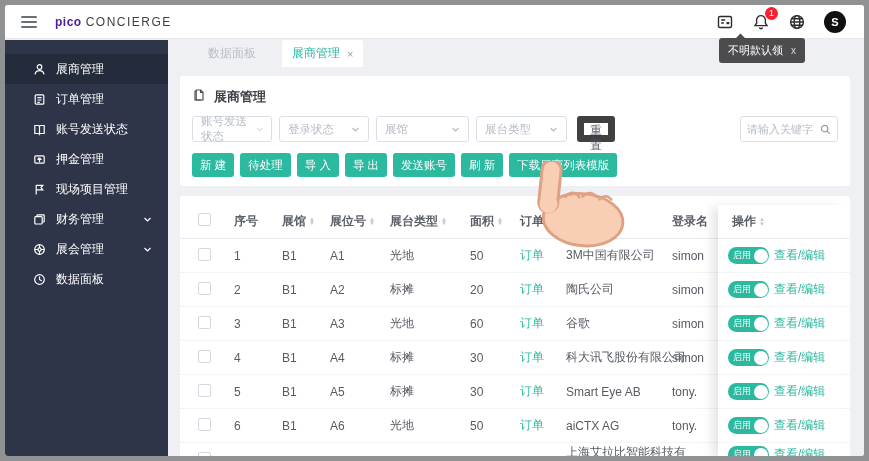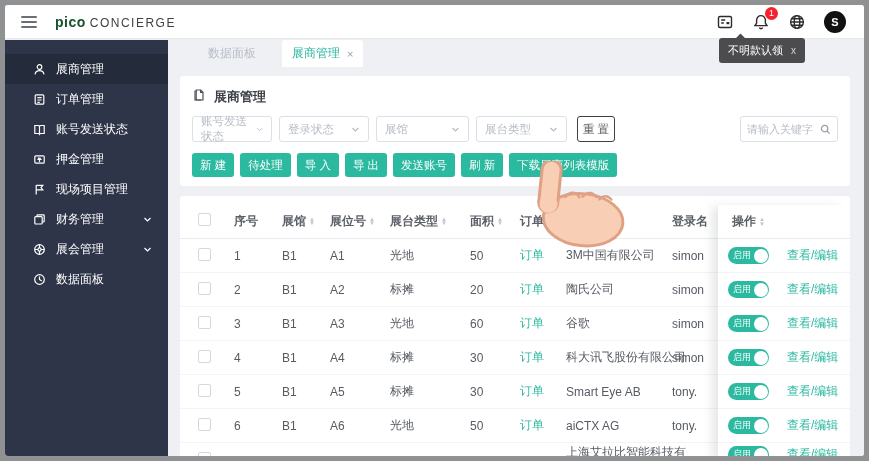--- a/index.html
+++ b/index.html
@@ -6,21 +6,21 @@
   html,body { width:869px; height:461px; }
   body { font-family:"Liberation Sans","DejaVu Sans",sans-serif; background:#8f9193; position:relative; overflow:hidden; }
   .frame { position:absolute; inset:0; background:#8f9193; }
   .app { position:absolute; inset:5px; background:#eef0f4; border-radius:3px; overflow:hidden; }
 
   
   .topbar { position:absolute; top:0; left:0; right:0; height:34px; background:#fff; border-bottom:1px solid #e9e9e9; z-index:6; display:flex; align-items:center; }
   .hamburger { margin-left:16px; width:16px; cursor:pointer; }
   .hamburger span { display:block; height:2px; background:#6b6f76; margin:3px 0; border-radius:1px; }
   .logo { margin-left:18px; display:flex; align-items:baseline; gap:4px; }
-  .logo-p { font-size:14px; font-weight:700; color:#14532d; letter-spacing:.5px; }
+  .logo-p { font-size:12px; font-weight:700; color:#4c1d95; letter-spacing:.5px; }
   .logo-s { font-size:12px; font-weight:500; color:#404040; letter-spacing:1.5px; }
   .top-icons { margin-left:auto; display:flex; align-items:center; gap:18px; margin-right:18px; }
   .tico { width:18px; height:18px; color:#2c2c2c; position:relative; cursor:pointer; display:inline-flex; }
   .tico svg { width:18px; height:18px; }
   .badge { position:absolute; top:-6px; right:-8px; background:#f5222d; color:#fff; font-size:9px; min-width:13px; height:13px; border-radius:7px; display:flex; align-items:center; justify-content:center; font-style:normal; padding:0 2px; }
   .avatar { width:22px; height:22px; border-radius:50%; background:#111; color:#fff; font-size:11px; font-weight:700; display:flex; align-items:center; justify-content:center; cursor:pointer; }
 
   
   .tooltip { position:absolute; left:714px; top:33px; background:#4c4c4f; color:#fff; font-size:11px; padding:5px 9px; border-radius:3px; z-index:20; display:flex; gap:8px; align-items:center; white-space:nowrap; }
   .tooltip::before { content:""; position:absolute; top:-3px; left:18px; width:7px; height:7px; background:#4c4c4f; transform:rotate(45deg); }
@@ -44,21 +44,21 @@
 
   .card { background:#fff; border-radius:3px; }
   .card-top { margin:9px 14px 0 12px; height:110px; padding:11px 12px; }
   .title-row { display:flex; align-items:center; gap:8px; height:20px; }
   .title-row svg { width:14px; height:14px; }
   .ptitle { font-size:13px; font-weight:700; color:#3c4046; }
   .filter-row { margin-top:9px; display:flex; align-items:center; gap:7px; }
   .select { height:26px; border:1px solid #dcdfe5; border-radius:3px; display:flex; align-items:center; justify-content:space-between; padding:0 8px; font-size:11.5px; color:#b6bcc6; cursor:pointer; background:#fff; }
   .select svg { width:9px; height:9px; color:#b6bcc6; }
   .sel-1{width:80px}.sel-2{width:90px}.sel-3{width:93px}.sel-4{width:91px}
-  .reset { margin-left:3px; height:26px; width:38px; background:#fff; border:1px solid #404040; border-radius:3px; font-size:11.5px; color:#5a5e66; cursor:pointer; font-family:inherit; }
+  .reset { margin-left:3px; height:26px; width:38px; background:#fff; border:7px solid #404040; border-radius:3px; font-size:11.5px; color:#5a5e66; cursor:pointer; font-family:inherit; }
   .search { margin-left:auto; width:98px; height:26px; border:1px solid #dcdfe5; border-radius:3px; display:flex; align-items:center; padding:0 6px; background:#fff; }
   .search input { border:none; outline:none; width:72px; font-size:11px; color:#5a5e66; font-family:inherit; }
   .search input::placeholder { color:#b6bcc6; }
   .search svg { width:11px; height:11px; color:#9aa0a8; margin-left:auto; }
   .btn-row { margin-top:11px; display:flex; gap:6px; }
   .tbtn { height:24px; padding:0 8px; background:#2bb9a0; color:#fff; border:none; border-radius:3px; font-size:11.5px; cursor:pointer; font-family:inherit; white-space:nowrap; }
 
   
   .table-card { margin:10px 14px 0 12px; padding-top:8px; border-radius:3px 3px 0 0; }
   .trow { display:grid; grid-template-columns:36px 48px 48px 60px 80px 50px 46px 106px 1fr; padding-left:18px; align-items:center; font-size:12px; color:#565b63; }
@@ -68,21 +68,21 @@
   .hcell { display:flex; align-items:center; gap:3px; }
   .sort { display:inline-flex; flex-direction:column; line-height:4.5px; font-size:6px; color:#c0c4cc; }
   .cb { width:13px; height:13px; border:1px solid #d4d8de; border-radius:2px; background:#fff; display:inline-block; cursor:pointer; }
   .olink { color:#2bb9a0; cursor:pointer; }
   .olink:empty { display:none; }
   .trow:last-child .cell.name { align-self:start; padding-top:1px; }
 
   
   .op-panel { position:absolute; left:550px; top:165px; bottom:-6px; width:129px; background:#fff; z-index:4; box-shadow:-7px 0 10px -2px rgba(40,45,55,.13); }
   .op-head { height:34px; display:flex; align-items:center; gap:3px; padding-left:14px; font-size:12px; font-weight:700; color:#5a5e66; border-bottom:1px solid #e8ebee; }
-  .op-row { height:34px; display:flex; align-items:center; gap:18px; padding-left:10px; border-bottom:1px solid #f3f4f6; }
+  .op-row { height:34px; display:flex; align-items:center; gap:5px; padding-left:10px; border-bottom:1px solid #f3f4f6; }
   .op-row:last-child { align-items:flex-start; padding-top:3px; }
   .toggle { width:41px; height:17px; border-radius:9px; background:#2bb9a0; position:relative; display:inline-flex; align-items:center; cursor:pointer; flex:none; }
   .tlabel { color:#fff; font-size:9px; margin-left:5px; }
   .knob { position:absolute; right:1.5px; top:1.5px; width:14px; height:14px; border-radius:50%; background:#fff; }
   .elink { color:#2bb9a0; font-size:12px; cursor:pointer; white-space:nowrap; }
 
   
   .hand { position:absolute; left:512px; top:156px; width:140px; height:90px; z-index:15; pointer-events:none; }
 </style>
 </head>

